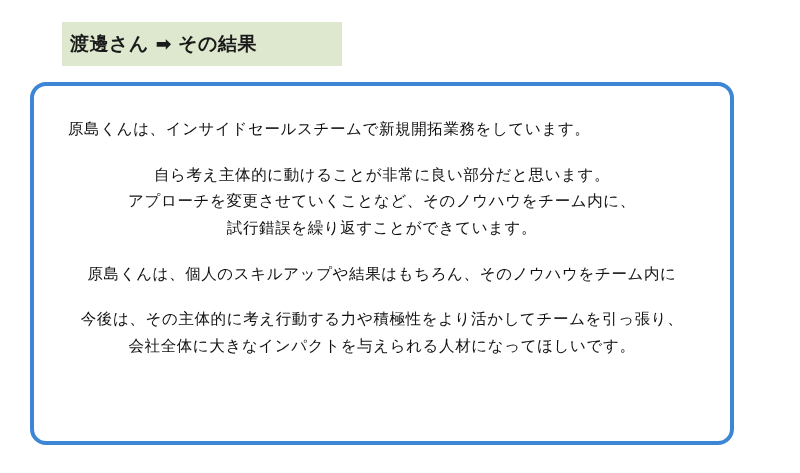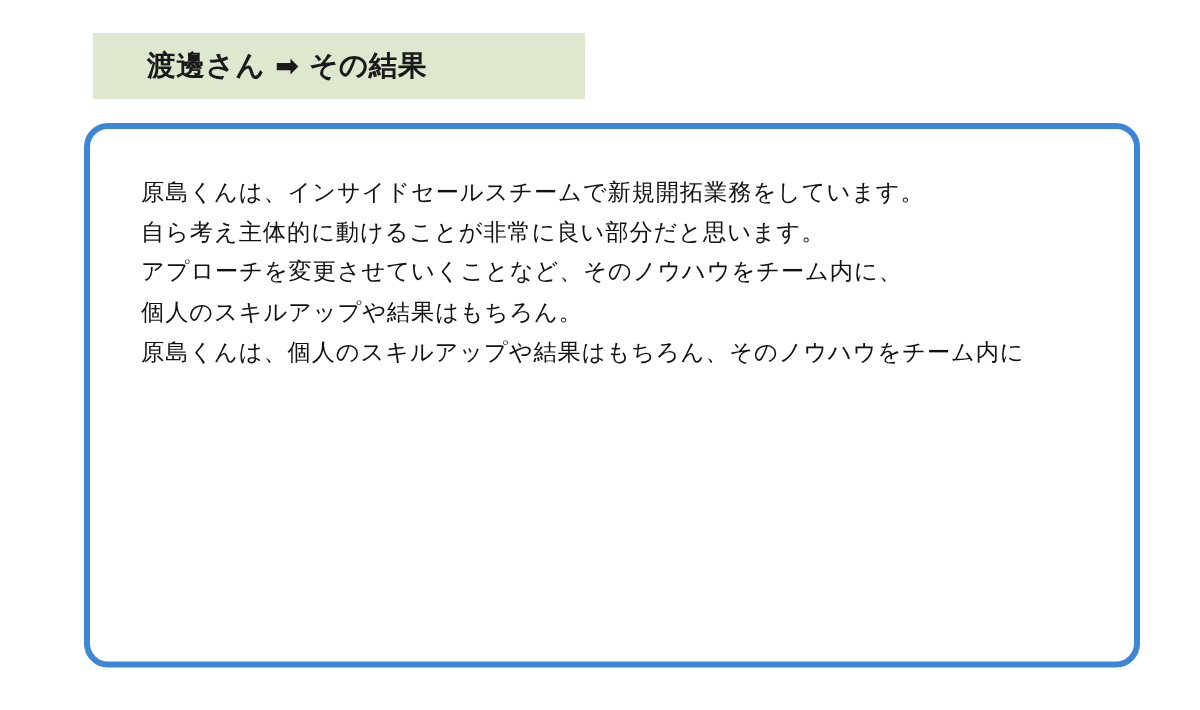--- a/index.html
+++ b/index.html
@@ -16,63 +16,65 @@
   .slide {
     position: relative;
     width: 800px;
     height: 473px;
     background: #ffffff;
   }
   .header-banner {
     position: absolute;
     left: 62px;
     top: 22px;
-    width: 328px;
+    width: 280px;
     height: 44px;
     background: #dde8ce;
     display: flex;
     align-items: center;
-    padding-left: 36px;
+    padding-left: 8px;
     box-sizing: border-box;
   }
   .header-text {
     font-size: 19px;
     font-weight: bold;
     color: #1a1a1a;
     letter-spacing: 0.5px;
     white-space: nowrap;
   }
   .header-arrow {
     font-size: 18px;
     color: #1a1a1a;
     margin: 0 7px;
     font-weight: bold;
   }
   .body-card {
     position: absolute;
-    left: 56px;
+    left: 30px;
     top: 82px;
     width: 704px;
     height: 363px;
     border: 4px solid #3d86d6;
     border-radius: 16px;
     background: #ffffff;
     box-sizing: border-box;
   }
   .body-inner {
     padding: 30px 34px;
   }
   .para {
     font-size: 15.5px;
     line-height: 1.72;
     color: #111111;
     letter-spacing: 0.6px;
     margin: 0;
   }
   .para + .para {
+    margin-top: 19px;
+    text-align: center;
   }
   .line {
     display: block;
     white-space: nowrap;
   }
 </style>
 </head>
 <body>
 
 <div class="slide">
@@ -86,24 +88,28 @@
   <div class="body-card">
     <div class="body-inner">
 
       <p class="para">
         <span class="line">原島くんは、インサイドセールスチームで新規開拓業務をしています。</span>
       </p>
 
       <p class="para">
         <span class="line">自ら考え主体的に動けることが非常に良い部分だと思います。</span>
         <span class="line">アプローチを変更させていくことなど、そのノウハウをチーム内に、</span>
-        <span class="line">個人のスキルアップや結果はもちろん。</span>
+        <span class="line">試行錯誤を繰り返すことができています。</span>
       </p>
 
       <p class="para">
         <span class="line">原島くんは、個人のスキルアップや結果はもちろん、そのノウハウをチーム内に</span>
       </p>
 
+      <p class="para">
+        <span class="line">今後は、その主体的に考え行動する力や積極性をより活かしてチームを引っ張り、</span>
+        <span class="line">会社全体に大きなインパクトを与えられる人材になってほしいです。</span>
+      </p>
 
     </div>
   </div>
 
 </div>
 
 </body></html>

